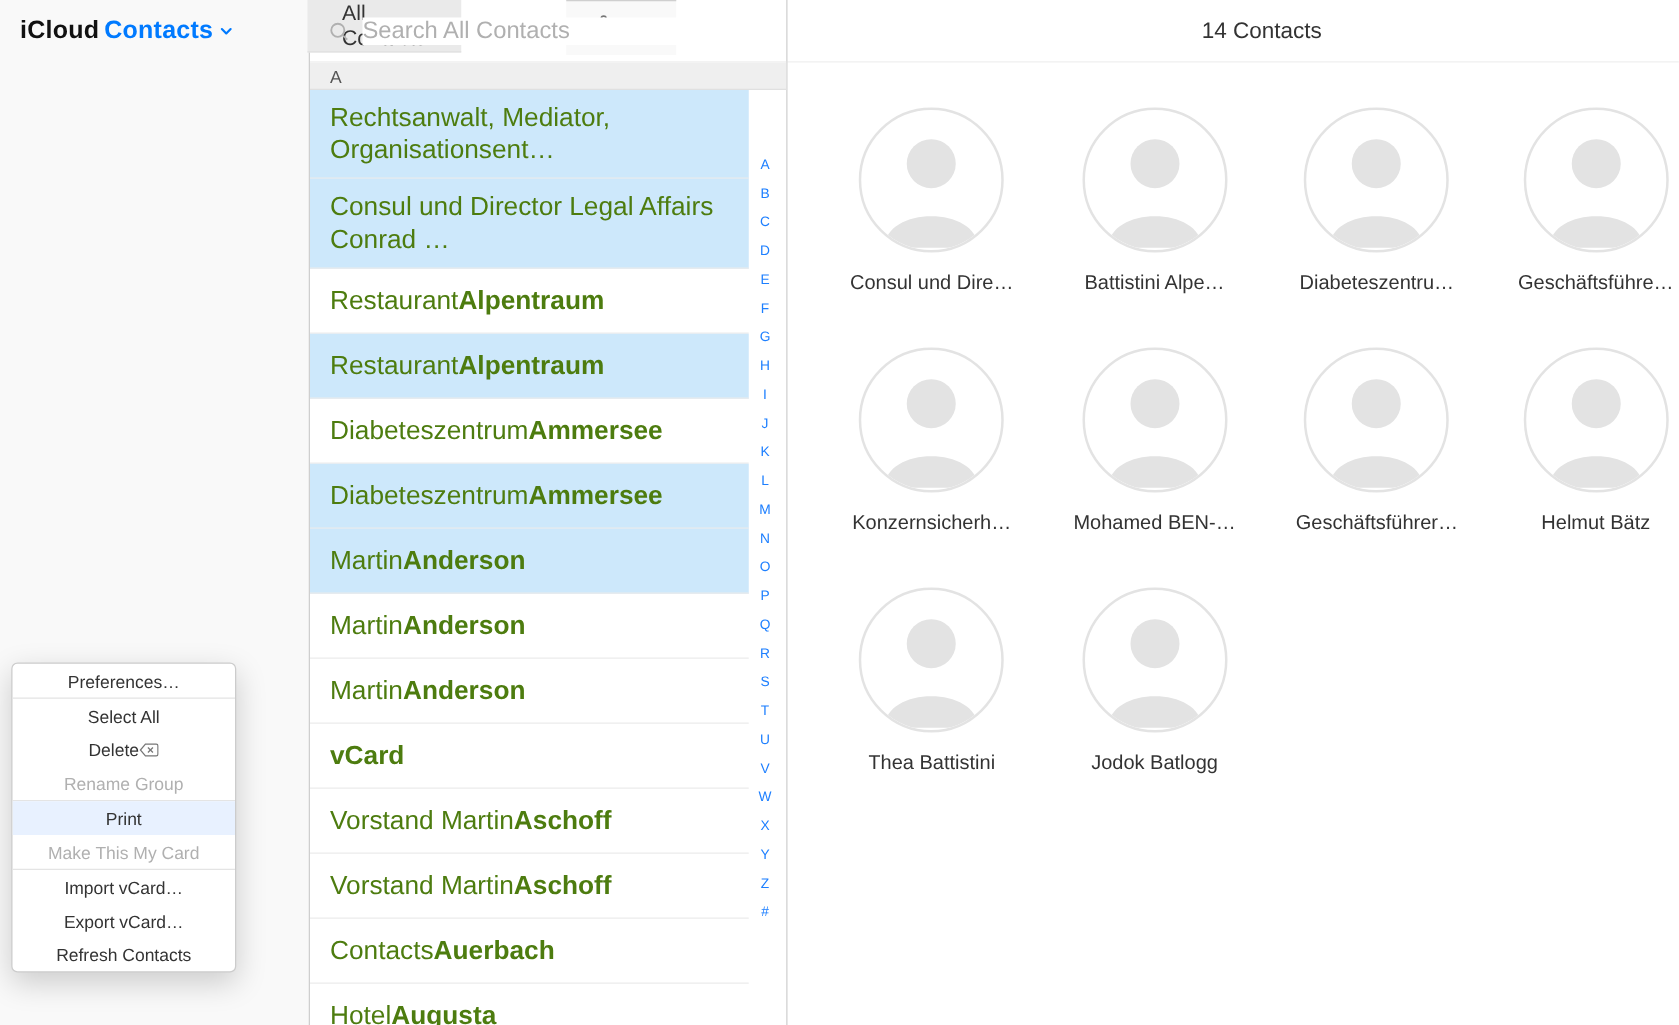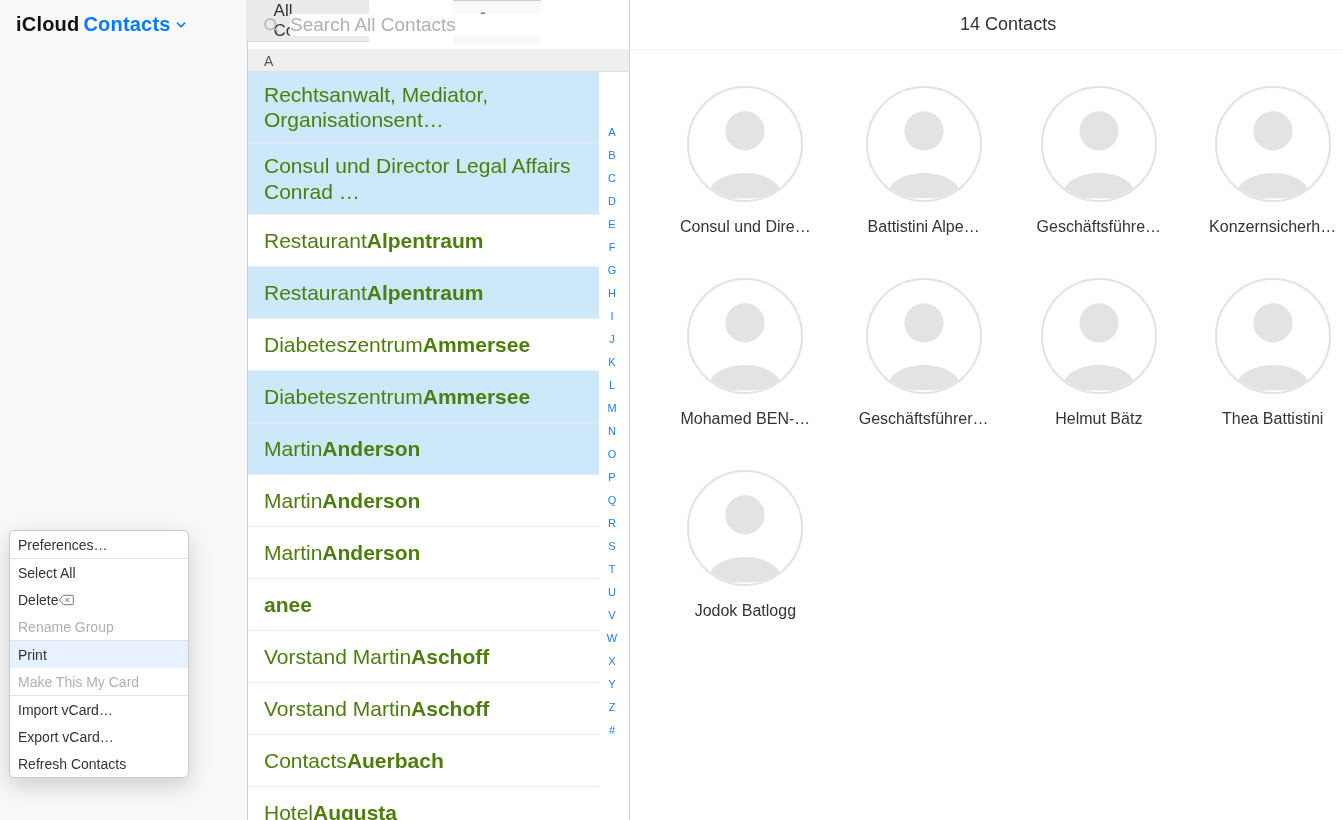--- a/index.html
+++ b/index.html
@@ -87,22 +87,22 @@
   border-radius: 5px;
   box-shadow: 0 8px 24px rgba(0,0,0,0.18);
   font-size: 14px;
   color: #333;
   overflow: hidden;
 }
 .cm-item {
   height: 27px;
   display: flex;
   align-items: center;
-  padding: 0 8px;
-  justify-content: flex-start;
+  padding: 0 20px;
+  justify-content: center;
 }
 .cm-item.disabled { color: #b0b0b0; }
 .cm-item.hover { background: #e8f1ff; }
 .cm-sep {
   height: 1px;
   background: #e4e4e4;
 }
 .cm-icon { color: #888; display: inline-flex; }
 
 
@@ -348,21 +348,21 @@
         </div>
         <div class="contact-row">
           <span class="light">Martin </span>
           <span class="bold">Anderson</span>
         </div>
         <div class="contact-row">
           <span class="light">Martin </span>
           <span class="bold">Anderson</span>
         </div>
         <div class="contact-row">
-          <span class="bold">anee</span>
+          <span class="bold">vCard</span>
         </div>
         <div class="contact-row">
           <span class="light">Vorstand Martin </span>
           <span class="bold">Aschoff</span>
         </div>
         <div class="contact-row">
           <span class="light">Vorstand Martin </span>
           <span class="bold">Aschoff</span>
         </div>
         <div class="contact-row">
@@ -432,20 +432,30 @@
           <div class="card-label">Battistini Alpe…</div>
         </div>
         <div class="card">
           <div class="avatar">
             <svg viewBox="0 0 120 120">
               <circle cx="60" cy="60" r="58" fill="#fff" stroke="#e3e3e3" stroke-width="0"></circle>
               <circle cx="60" cy="46" r="21" fill="#e3e3e3"></circle>
               <path d="M20 118 C20 82 100 82 100 118 Z" fill="#e3e3e3"></path>
             </svg>
           </div>
+          <div class="card-label">Diabeteszentru…</div>
+        </div>
+        <div class="card">
+          <div class="avatar">
+            <svg viewBox="0 0 120 120">
+              <circle cx="60" cy="60" r="58" fill="#fff" stroke="#e3e3e3" stroke-width="0"></circle>
+              <circle cx="60" cy="46" r="21" fill="#e3e3e3"></circle>
+              <path d="M20 118 C20 82 100 82 100 118 Z" fill="#e3e3e3"></path>
+            </svg>
+          </div>
           <div class="card-label">Geschäftsführe…</div>
         </div>
         <div class="card">
           <div class="avatar">
             <svg viewBox="0 0 120 120">
               <circle cx="60" cy="60" r="58" fill="#fff" stroke="#e3e3e3" stroke-width="0"></circle>
               <circle cx="60" cy="46" r="21" fill="#e3e3e3"></circle>
               <path d="M20 118 C20 82 100 82 100 118 Z" fill="#e3e3e3"></path>
             </svg>
           </div>

